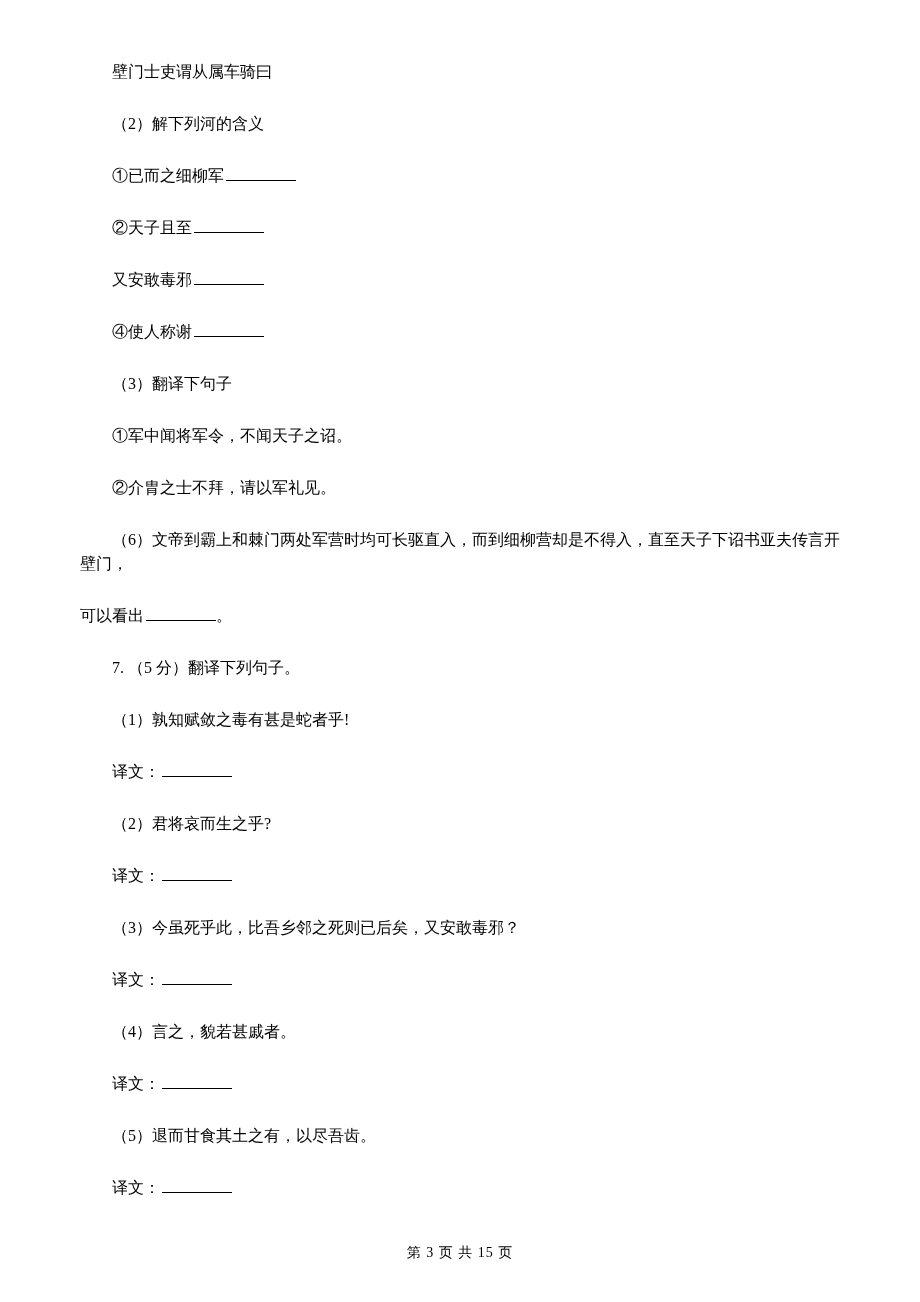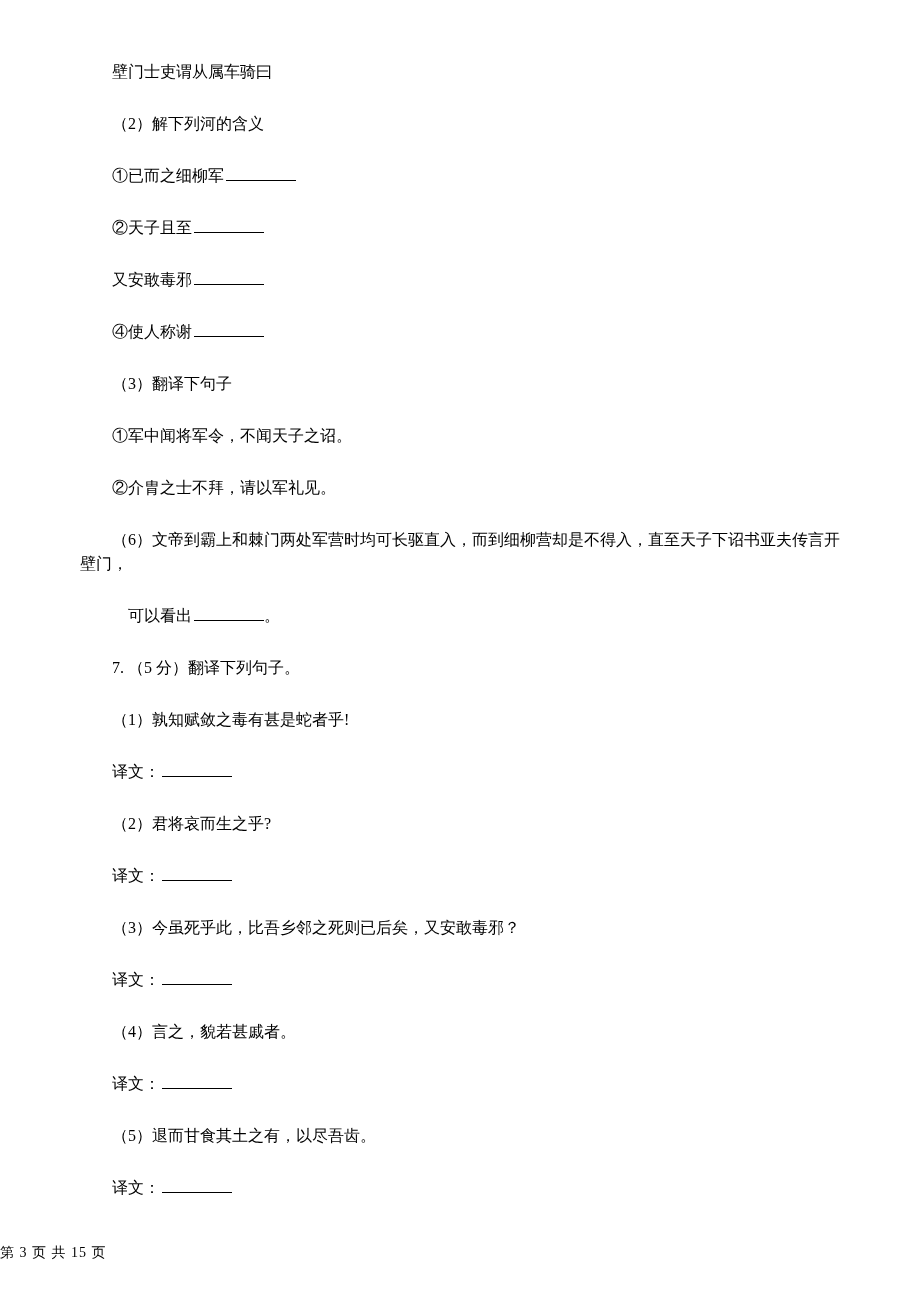--- a/index.html
+++ b/index.html
@@ -18,35 +18,35 @@
     position: relative;
   }
   .line {
     font-size: 16px;
     line-height: 1.5;
     margin-bottom: 28px;
     text-indent: 2em;
   }
   .line.no-indent {
     text-indent: 0;
-    margin-left: 48px;
   }
   .blank {
     display: inline-block;
     border-bottom: 1px solid #000;
     width: 70px;
     height: 1em;
     vertical-align: baseline;
     margin-left: 2px;
   }
   .footer {
     position: absolute;
     bottom: 40px;
     left: 0;
     width: 100%;
+    text-align: center;
     font-size: 14px;
     letter-spacing: 1px;
   }
 </style>
 </head>
 <body>
 
 <div class="page">
 
   <div class="line">壁门士吏谓从属车骑曰</div>

